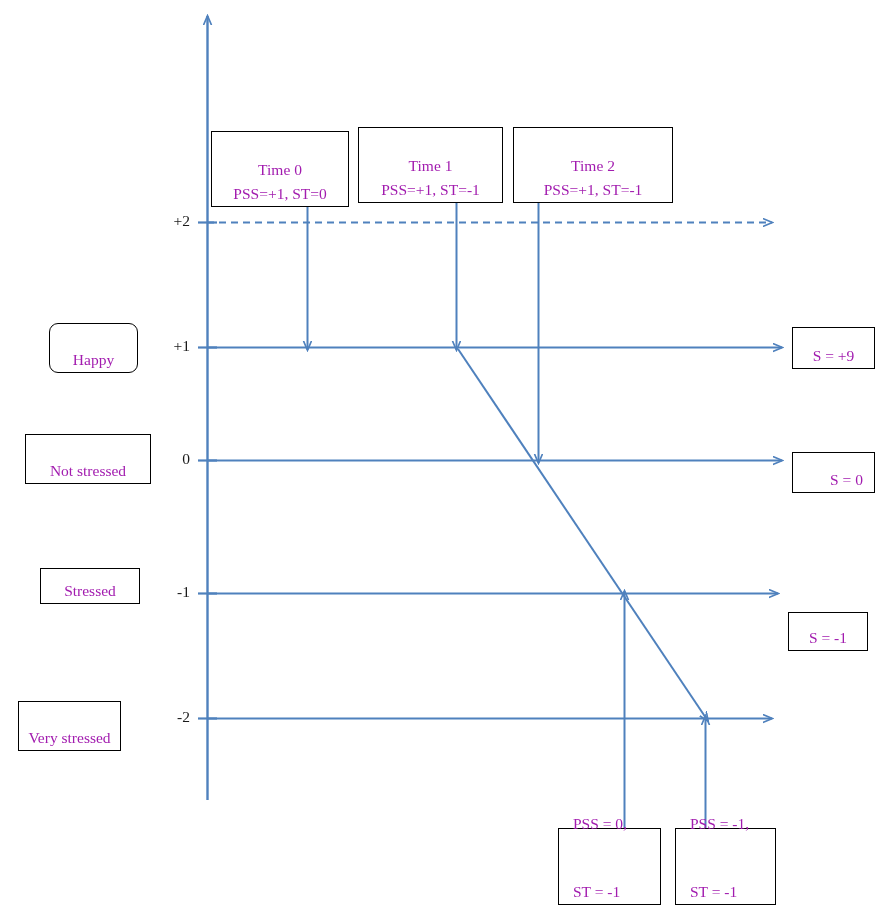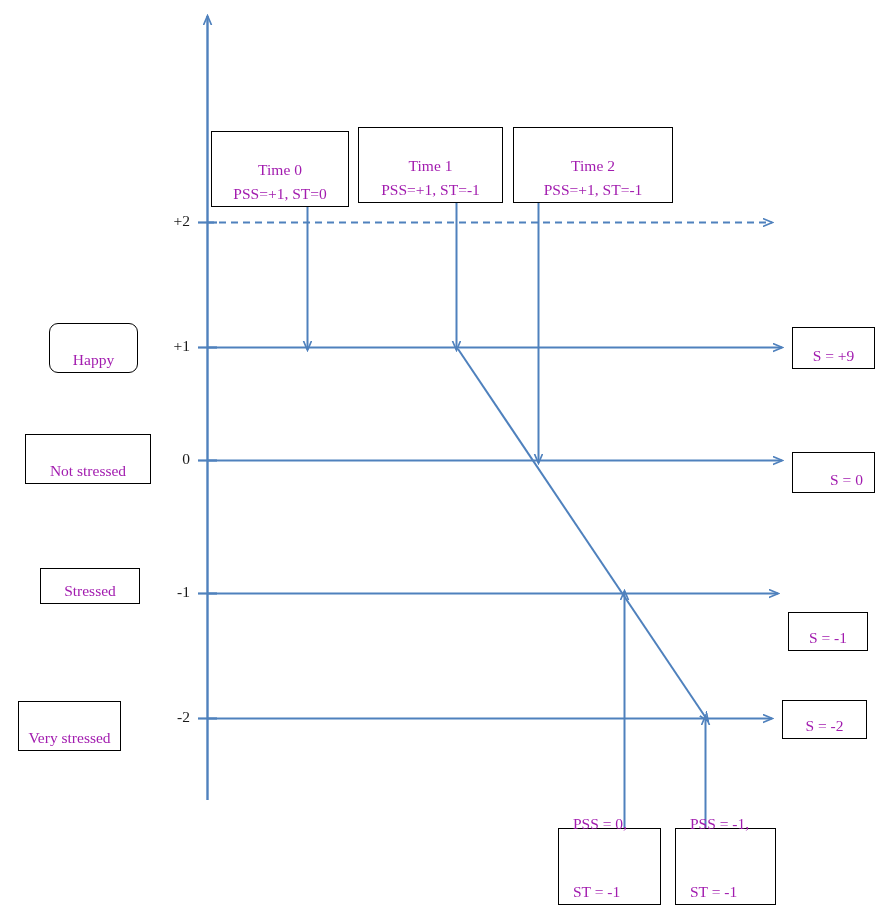--- a/index.html
+++ b/index.html
@@ -147,23 +147,20 @@
 
   <div class="box" style="left:792px; top:327px; width:83px; height:42px;">
     <span>S = +9</span>
   </div>
   <div class="box" style="left:792px; top:452px; width:83px; height:41px;padding-left:26px;">
     <span>S = 0</span>
   </div>
   <div class="box" style="left:788px; top:572px; width:80px; height:39px;margin-top:40px;">
     <span>S = -1</span>
   </div>
-  <div class="box" style="left:782px; top:700px; width:85px; height:39px;">
-    <span>S = -2</span>
-  </div>
 
   <div class="box bottombox" style="left:558px; top:828px; width:103px; height:77px;">
     <span>PSS  =  0,</span>
     <span class="line2">ST = -1</span>
   </div>
   <div class="box bottombox" style="left:675px; top:828px; width:101px; height:77px;">
     <span>PSS = -1,</span>
     <span class="line2">ST = -1</span>
   </div>
 

